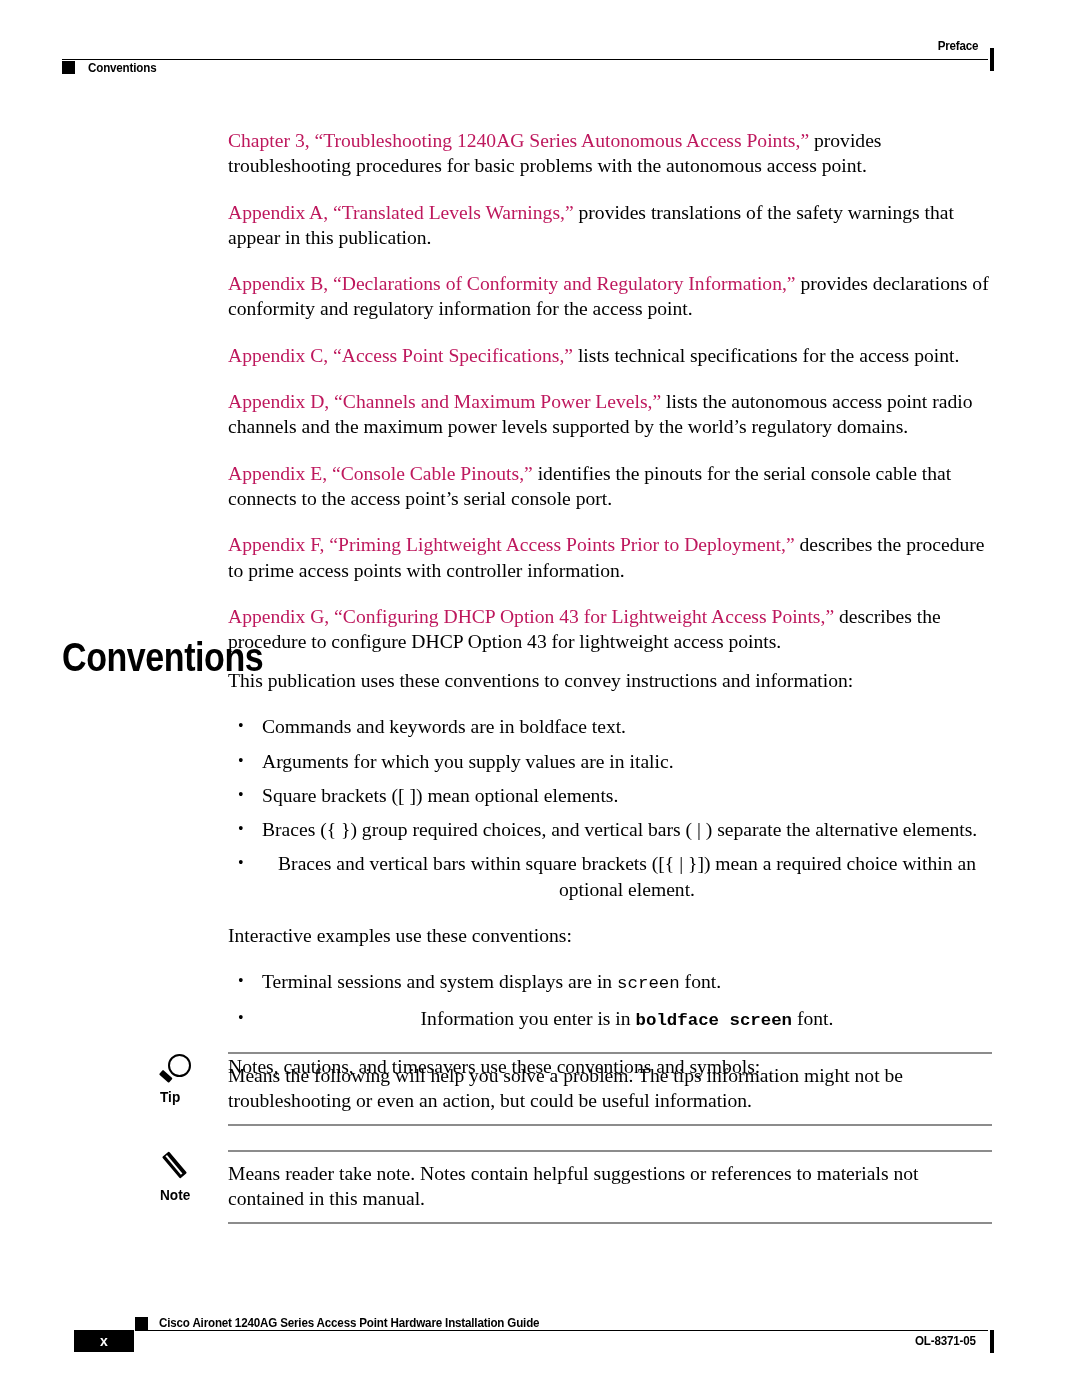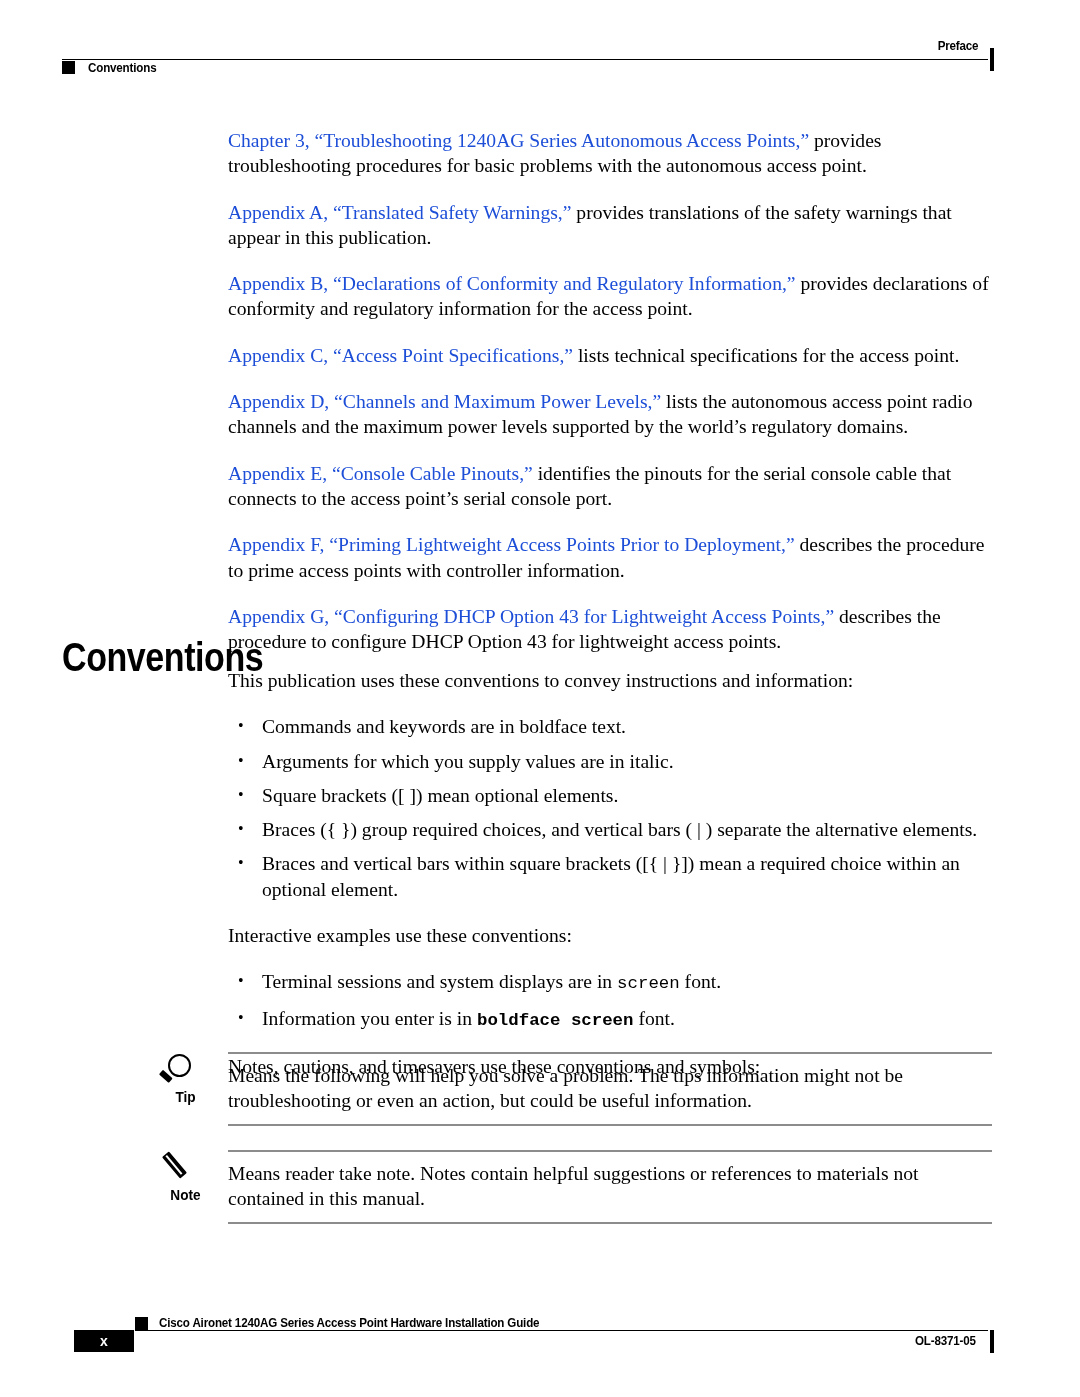--- a/index.html
+++ b/index.html
@@ -85,21 +85,21 @@
     padding: 0;
     font-size: 19.6px;
     line-height: 25.3px;
     text-align: left;
     color: #000;
     margin-left: 228px;
     width: 764px;
   }
   .para:last-child { margin-bottom: 16px; }
   .lnk {
-    color: #1d4ed8;
+    color: #be185d;
   }
 
   
   .section-heading {
     position: absolute;
     left: 62px;
     top: 608px;
     font-family: "Liberation Sans Narrow", "Liberation Sans", sans-serif;
     font-weight: bold;
     font-size: 40px;
@@ -130,21 +130,21 @@
   }
   ul.bullets li {
     position: relative;
     margin: 0 0 9px 0;
     margin-left: 262px;
     width: 730px;
     font-size: 19.6px;
     line-height: 25.3px;
     padding-left: 0;
   }
-  ul.bullets li:last-child { margin-bottom: 0; }
+  ul.bullets li:last-child { margin-bottom: 0; text-align: center; }
   ul.bullets li::before {
     content: "\2022";
     position: absolute;
     left: -24px;
     top: -1px;
     font-size: 16px;
     color: #000;
   }
   .mono {
     font-family: "Liberation Mono", "DejaVu Sans Mono", monospace;
@@ -161,21 +161,21 @@
   .admon {
     position: absolute;
     left: 0;
     width: 1080px;
   }
   .admon .icon-col {
     position: absolute;
     left: 160px;
     top: 0;
     width: 58px;
-    text-align: center;
+    text-align: left;
   }
   .admon .icon-glyph {
     display: block;
     height: 32px;
     width: 44px;
     position: relative;
   }
   .admon .icon-rule {
     width: 30px;
     height: 2px;
@@ -343,21 +343,21 @@
 <div class="page-header">
   <div class="hdr-rule"></div>
   <div class="hdr-rule-endcap"></div>
   <div class="hdr-right-title">Preface</div>
   <div class="hdr-marker"></div>
   <div class="hdr-left-title">Conventions</div>
 </div>
 
 <div class="content">
   <p class="para"><span class="lnk">Chapter 3, “Troubleshooting 1240AG Series Autonomous Access Points,”</span><span> provides troubleshooting procedures for basic problems with the autonomous access point.</span></p>
-  <p class="para"><span class="lnk">Appendix A, “Translated Safety Warnings,”</span><span> provides translations of the safety warnings that appear in this publication.</span></p>
+  <p class="para"><span class="lnk">Appendix A, “Translated Levels Warnings,”</span><span> provides translations of the safety warnings that appear in this publication.</span></p>
   <p class="para"><span class="lnk">Appendix B, “Declarations of Conformity and Regulatory Information,”</span><span> provides declarations of conformity and regulatory information for the access point.</span></p>
   <p class="para"><span class="lnk">Appendix C, “Access Point Specifications,”</span><span> lists technical specifications for the access point.</span></p>
   <p class="para"><span class="lnk">Appendix D, “Channels and Maximum Power Levels,”</span><span> lists the autonomous access point radio channels and the maximum power levels supported by the world’s regulatory domains.</span></p>
   <p class="para"><span class="lnk">Appendix E, “Console Cable Pinouts,”</span><span> identifies the pinouts for the serial console cable that connects to the access point’s serial console port.</span></p>
   <p class="para"><span class="lnk">Appendix F, “Priming Lightweight Access Points Prior to Deployment,”</span><span> describes the procedure to prime access points with controller information.</span></p>
   <p class="para"><span class="lnk">Appendix G, “Configuring DHCP Option 43 for Lightweight Access Points,”</span><span> describes the procedure to configure DHCP Option 43 for lightweight access points.</span></p>
 </div>
 
 <h1 class="section-heading">Conventions</h1>
 

